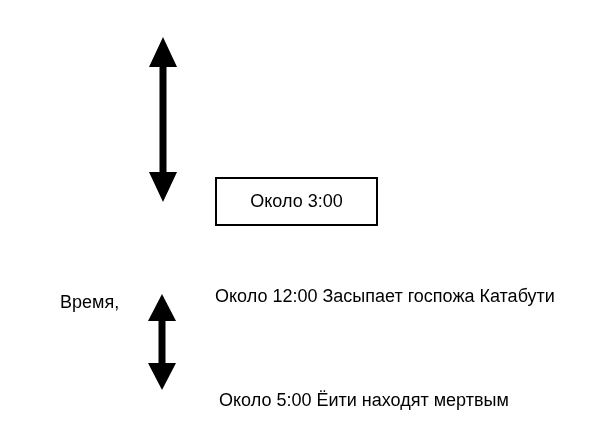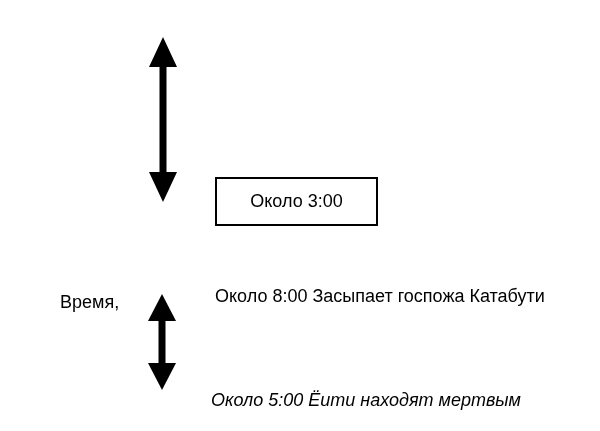--- a/index.html
+++ b/index.html
@@ -22,21 +22,21 @@
   .annotation-bottom { left: 28px; top: 289px; margin-left: 32px; }
   .event {
     position: absolute;
     font-size: 18px;
     line-height: 22px;
     white-space: nowrap;
   }
   .event-1 { left: 217px; top: 26px; }
   .event-2 { left: 217px; top: 118px; }
   .event-4 { left: 215px; top: 285px; }
-  .event-5 { left: 211px; top: 389px; font-style: italic; }
+  .event-5 { left: 219px; top: 389px; }
   .time-box {
     position: absolute;
     left: 215px;
     top: 177px;
     width: 163px;
     height: 49px;
     box-sizing: border-box;
     border: 2px solid #000000;
     background: #ffffff;
     display: flex;
@@ -68,16 +68,16 @@
     <polygon points="14,0 0,27 28,27" fill="#000000"></polygon>
     <rect x="10.5" y="23" width="7" height="50" fill="#000000"></rect>
     <polygon points="14,96 0,69 28,69" fill="#000000"></polygon>
   </svg>
 
 
   <div class="time-box">
     <span>Около 3:00</span>
   </div>
 
-  <div class="event event-4">Около 8:00 Засыпает госпожа Катабути</div>
+  <div class="event event-4">Около 12:00 Засыпает госпожа Катабути</div>
   <div class="event event-5">Около 5:00 Ёити находят мертвым</div>
 
 </div>
 
 </body></html>

